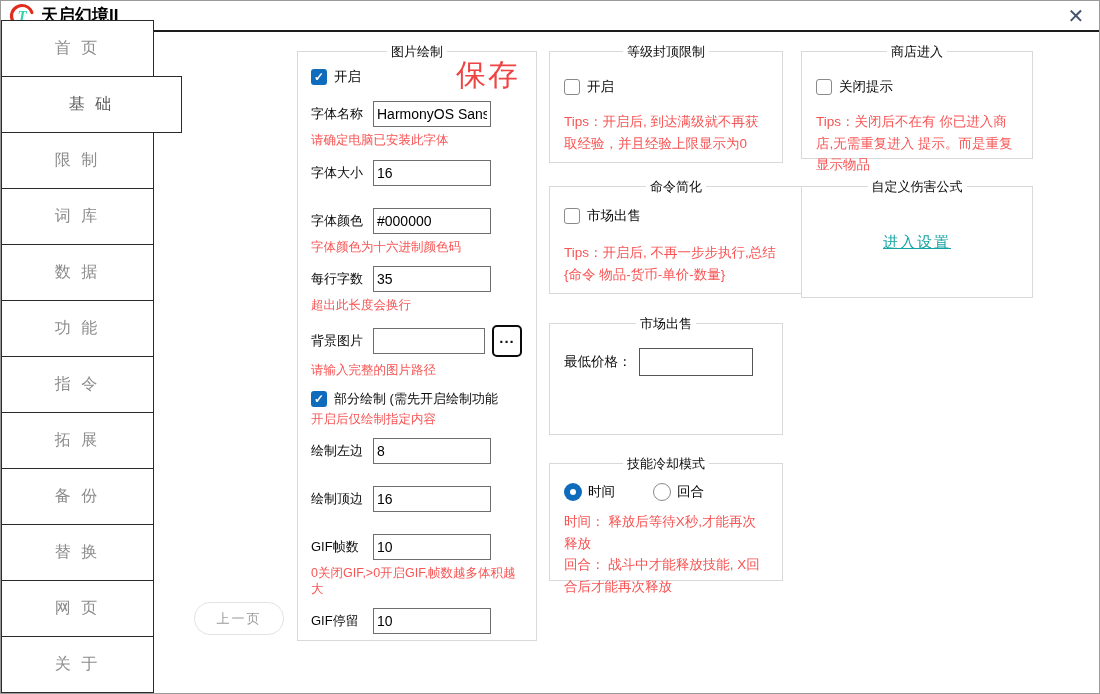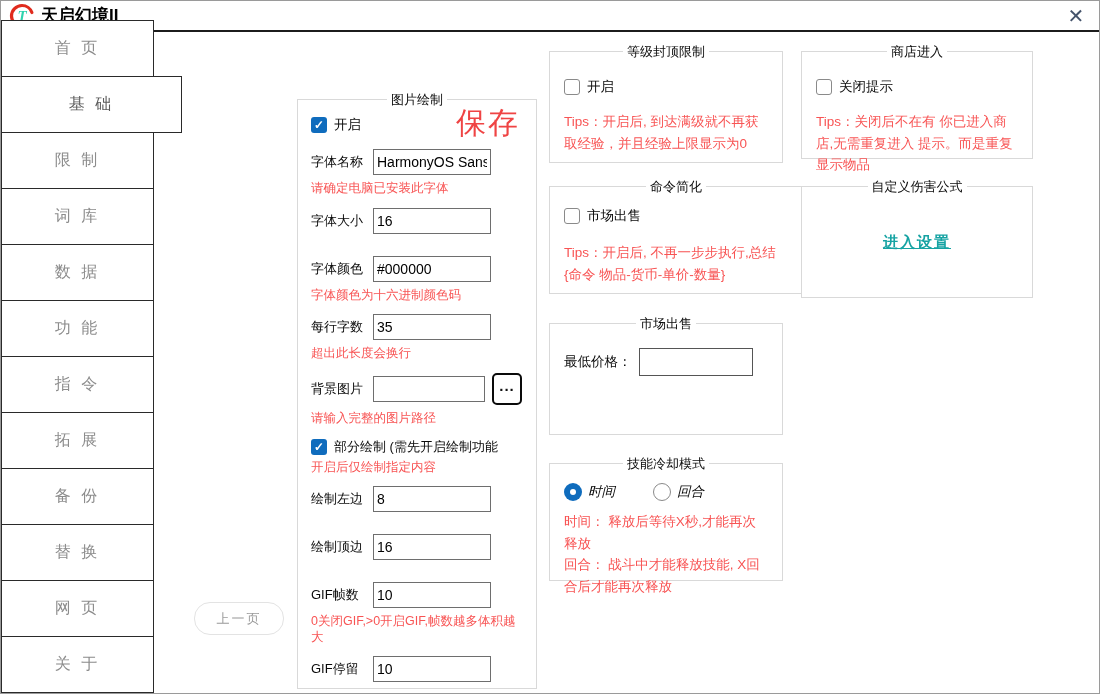--- a/index.html
+++ b/index.html
@@ -23,21 +23,21 @@
     font-size:16px; letter-spacing:3px; color:#8c8c8c; cursor:default; }
   .tab.selected { width:181px; z-index:2; color:#5c5c5c; }
 
   
   .content { position:absolute; left:153px; top:33px; right:0; bottom:0; background:#fff; }
 
   .groupbox { position:absolute; border:1px solid #d9d9d9; box-sizing:border-box; background:#fff; }
   .gb-title { position:absolute; top:-9px; left:0; right:0; text-align:center; font-size:13px; color:#0a0a0a; }
   .gb-title span { background:#fff; padding:0 4px; }
 
-  .p-image   { left:143px; top:17px;  width:240px; height:590px; padding:16px 13px 0;margin-top:48px; }
+  .p-image   { left:143px; top:17px;  width:240px; height:590px; padding:16px 13px 0; }
   .p-level   { left:395px; top:17px;  width:234px; height:112px; padding:26px 14px 0; }
   .p-cmd     { left:395px; top:152px; width:254px; height:108px; padding:20px 14px 0; }
   .p-market  { left:395px; top:289px; width:234px; height:112px; padding:24px 14px 0; }
   .p-skill   { left:395px; top:429px; width:234px; height:118px; padding:13px 14px 0; }
   .p-shop    { left:647px; top:17px;  width:232px; height:108px; padding:26px 14px 0; }
   .p-formula { left:647px; top:152px; width:232px; height:112px; }
 
   
   .frow { display:flex; align-items:center; margin-bottom:6px; }
   .frow.gap { margin-bottom:22px; }
@@ -64,29 +64,29 @@
 
   .tips { color:#f85454; font-size:13.5px; line-height:1.6; margin-top:15px; }
   .p-cmd .tips { margin-top:17px; }
   .p-skill .tips { margin-top:10px; }
 
   .mkt-row { display:flex; align-items:center; }
   .mkt-label { font-size:13.5px; color:#0a0a0a; }
   .mkt-input { width:108px; height:24px; border:1px solid #555; margin-left:7px;
     font-size:14px; font-family:"Liberation Sans", sans-serif; background:#fff; }
 
-  .radio-row { display:flex; align-items:center; gap:38px; margin-top:6px;font-style:italic; }
+  .radio-row { display:flex; align-items:center; gap:38px; margin-top:6px; }
   .radio-item { display:flex; align-items:center; font-size:13.5px; color:#0a0a0a; }
   .radio { width:18px; height:18px; border-radius:50%; margin-right:6px; box-sizing:border-box; position:relative; flex:0 0 auto; }
   .radio.on { background:#0f6cbd; }
   .radio.on::after { content:""; position:absolute; width:6px; height:6px; border-radius:50%; background:#fff; left:6px; top:6px; }
   .radio.off { border:1px solid #8a8a8a; background:#fff; }
 
   .formula-body { display:flex; align-items:center; justify-content:center; height:100%; }
-  .settings-link { color:#16a3a3; font-size:15px; text-decoration:underline; letter-spacing:2px; cursor:pointer;font-weight:bold; }
+  .settings-link { color:#16a3a3; font-size:15px; text-decoration:underline; letter-spacing:2px; cursor:pointer; }
 
   .prev-btn { position:absolute; left:40px; top:568px; width:88px; height:31px; background:#fff;
     border:1px solid #e3e3e3; border-radius:16px; color:#9b9b9b; font-size:13px; letter-spacing:2px;
     display:flex; align-items:center; justify-content:center; }
 </style>
 </head>
 <body>
 
 <div class="window">
 

